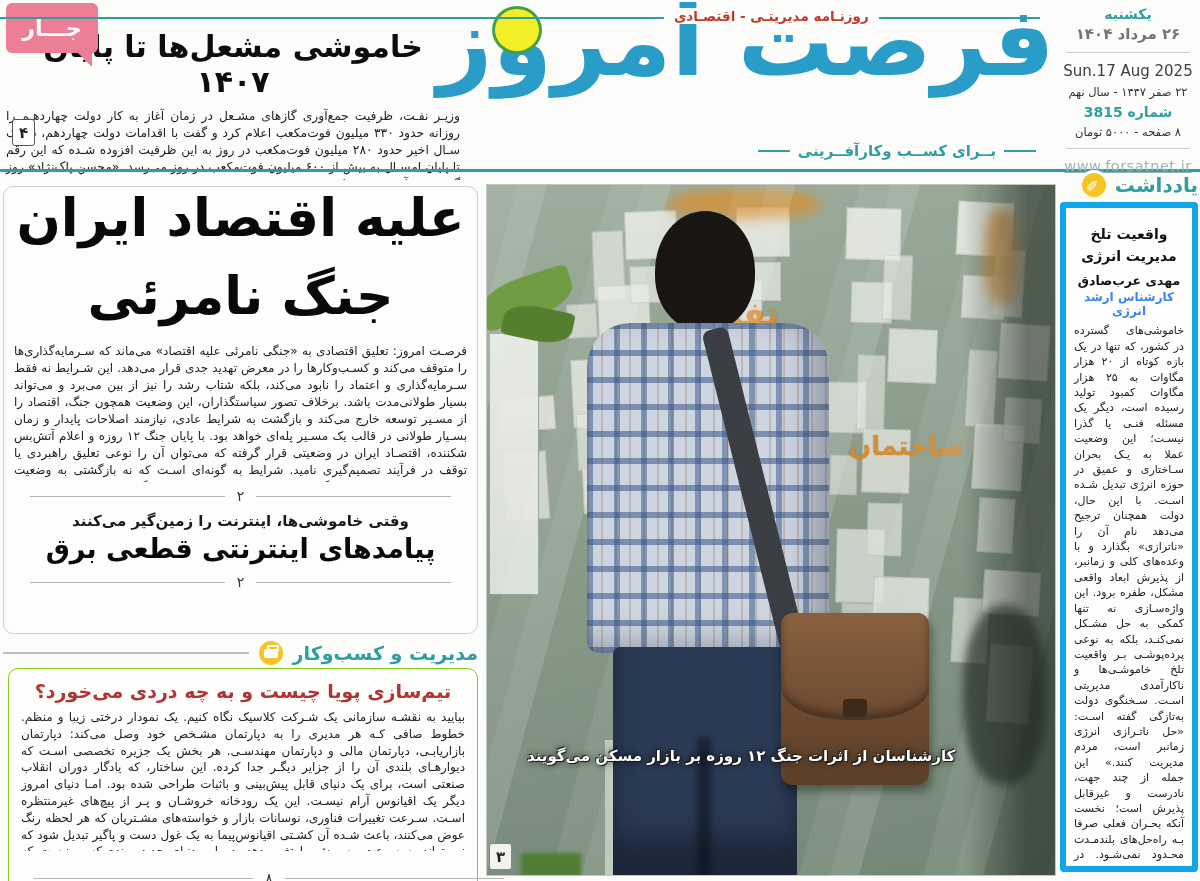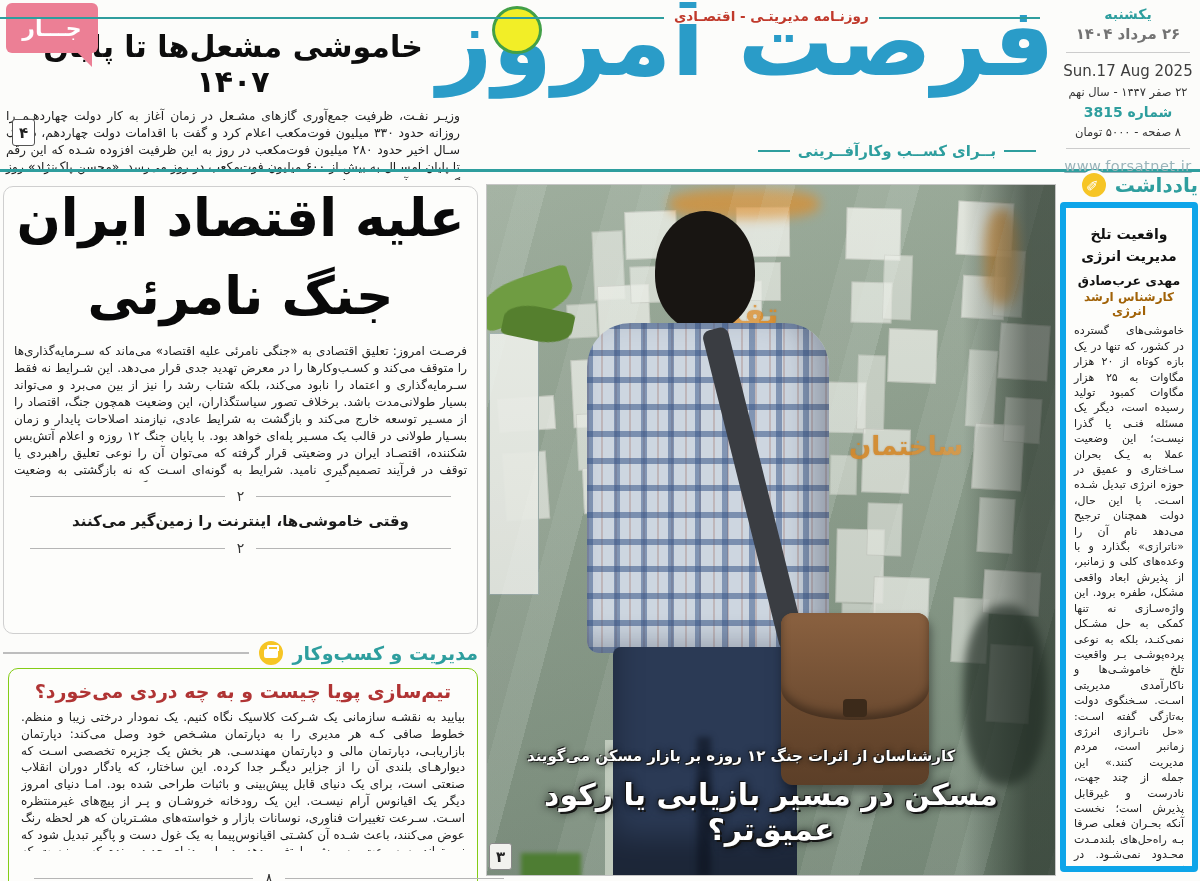--- a/index.html
+++ b/index.html
@@ -187,21 +187,21 @@
   .note-header { top:170px; left:1058px; width:140px; display:flex; align-items:center; gap:6px; z-index:2; }
   .note-header .section-title { color:#2e9e9e; font-size:20px; font-weight:bold; white-space:nowrap; }
   .pen { color:#fff; font-size:15px; transform:rotate(-90deg); line-height:1; }
   .note-box {
     top:202px; left:1060px; width:138px; height:670px;
     border:6px solid #0ea5e9; border-radius:4px; background:#fdfdfb;
     padding:16px 8px 6px; overflow:hidden;
   }
   .note-box .title { text-align:center; font-size:14px; font-weight:bold; color:#111; line-height:1.55; }
   .note-box .author { text-align:center; font-size:12.5px; font-weight:bold; color:#111; margin-top:6px; }
-  .note-box .role { text-align:center; font-size:12px; font-weight:bold; color:#a16207; margin-top:2px; }
+  .note-box .role { text-align:center; font-size:12px; font-weight:bold; color:#3b82f6; margin-top:2px; }
   .note-box .body { margin-top:5px; font-size:11px; line-height:15.4px; text-align:justify; color:#222; }
 </style>
 </head>
 <body>
 
 <div id="page">
 
   <div class="abs top-line"></div>
   <div class="abs bubble">
     <span>جـــار</span>
@@ -226,20 +226,21 @@
   <div class="abs lead-box">
     <div class="headline" style="margin-top:-8px">علیه اقتصاد ایران</div>
     <div class="headline">جنگ نامرئی</div>
     <div class="body">فرصـت امروز: تعلیق اقتصادی به «جنگی نامرئی علیه اقتصاد» می‌ماند که سـرمایه‌گذاری‌ها را متوقف می‌کند و کسـب‌وکارها را در معرض تهدید جدی قرار می‌دهد. این شـرایط نه فقط سـرمایه‌گذاری و اعتماد را نابود می‌کند، بلکه شتاب رشد را نیز از بین می‌برد و می‌تواند بسیار طولانی‌مدت باشد. برخلاف تصور سیاستگذاران، این وضعیت همچون جنگ، اقتصاد را از مسـیر توسعه خارج می‌کند و بازگشت به شرایط عادی، نیازمند اصلاحات پایدار و زمان بسـیار طولانی در قالب یک مسـیر پله‌ای خواهد بود. با پایان جنگ ۱۲ روزه و اعلام آتش‌بس شکننده، اقتصـاد ایران در وضعیتی قرار گرفته که می‌توان آن را نوعی تعلیق راهبردی یا توقف در فرآیند تصمیم‌گیری نامید. شرایط به گونه‌ای اسـت که نه بازگشتی به وضعیت پیشین دیده می‌شـود و نه گذار روشنی به دوره‌ای تازه شکل گرفته است. در این میان، فعالان اقتصادی، از سرمایه‌گذاران و تولیدکنندگان گرفته تا کارآفرینان و خانوارها، در حالتی از تردید و انتظار...</div>
     <div class="divider">
       <span class="dv-line"></span>
       <span class="dv-num">۲</span>
       <span class="dv-line"></span>
     </div>
     <div class="second-kicker">وقتی خاموشی‌ها، اینترنت را زمین‌گیر می‌کنند</div>
+    <div class="second-headline">پیامدهای اینترنتی قطعی برق</div>
     <div class="divider" style="margin-top:10px">
       <span class="dv-line"></span>
       <span class="dv-num">۲</span>
       <span class="dv-line"></span>
     </div>
   </div>
 
   <div class="abs biz-header">
     <span class="section-title">مدیریت و کسب‌وکار</span>
     <span class="icon-circle">
@@ -326,21 +327,20 @@
     <div class="man">
       <div class="hair"></div>
       <div class="shirt"></div>
       <div class="strap"></div>
       <div class="jeans"></div>
       <div class="bag"></div>
     </div>
     <div class="leaf"></div>
     <div class="leaf2"></div>
     <div class="caption">کارشناسان از اثرات جنگ ۱۲ روزه بر بازار مسکن می‌گویند</div>
-    <div class="photo-headline">مسکن در مسیر بازیابی یا رکود عمیق‌تر؟</div>
     <div class="pagebox">۳</div>
   </div>
 
   <div class="abs date-block">
     <div class="weekday">یکشنبه</div>
     <div class="date-fa">۲۶ مرداد ۱۴۰۴</div>
     <hr class="rule">
     <div class="date-en">Sun.17 Aug 2025</div>
     <div class="hijri">۲۲ صفر ۱۴۴۷ - سال نهم</div>
     <div class="issue">شماره 3815</div>

